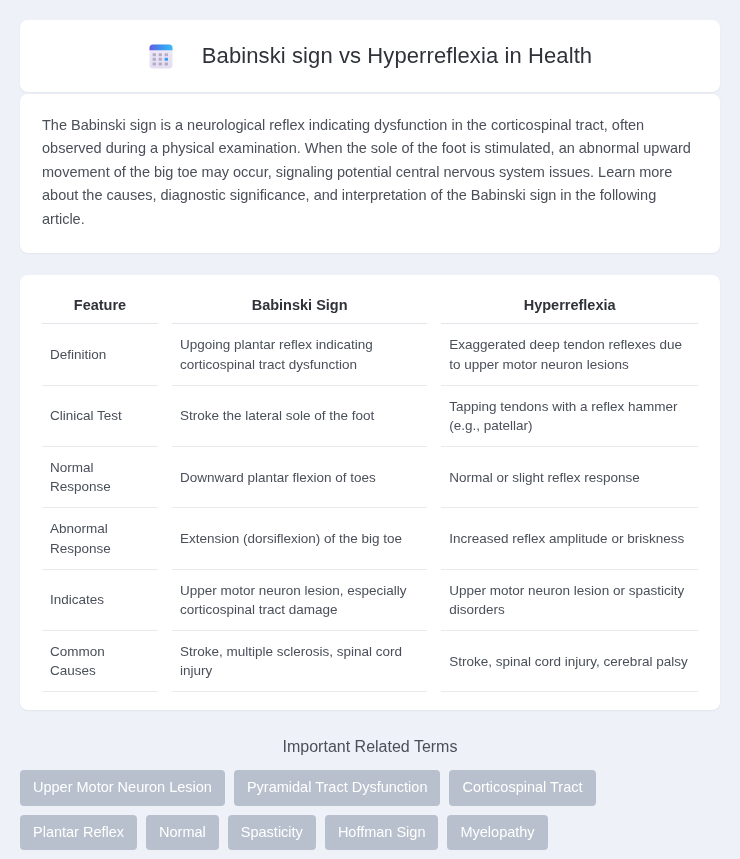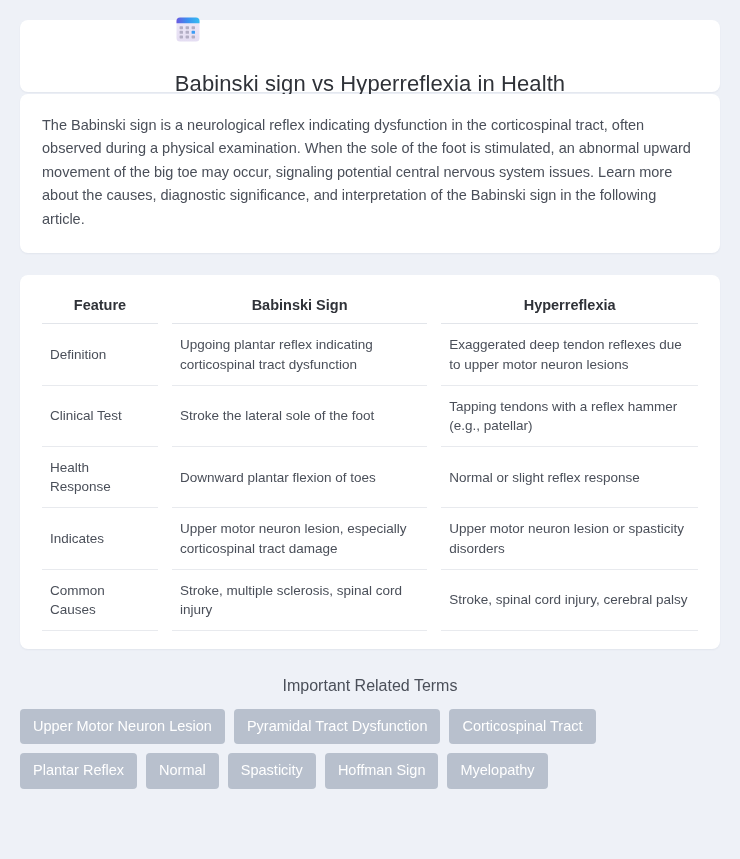--- a/index.html
+++ b/index.html
@@ -29,23 +29,22 @@
     border-radius: 8px;
     box-shadow: 0 1px 2px rgba(40,50,80,0.06);
     height: 72px;
     display: flex;
     align-items: center;
     justify-content: center;
     flex: none;
   }
   .title-inner {
     display: flex;
-    align-items: flex-start;
+    align-items: center;
     gap: 28px;
-    flex-direction: column;
   }
   .cal-icon {
     width: 26px;
     height: 27px;
     flex: none;
     display: block;
   }
   .page-title {
     font-size: 22px;
     font-weight: 400;
@@ -189,23 +188,28 @@
           <td class="feature-cell">Definition</td>
           <td>Upgoing plantar reflex indicating corticospinal tract dysfunction</td>
           <td>Exaggerated deep tendon reflexes due to upper motor neuron lesions</td>
         </tr>
         <tr>
           <td class="feature-cell">Clinical Test</td>
           <td>Stroke the lateral sole of the foot</td>
           <td>Tapping tendons with a reflex hammer (e.g., patellar)</td>
         </tr>
         <tr>
-          <td class="feature-cell">Health Response</td>
+          <td class="feature-cell">Normal Response</td>
           <td>Downward plantar flexion of toes</td>
           <td>Normal or slight reflex response</td>
+        </tr>
+        <tr>
+          <td class="feature-cell">Abnormal Response</td>
+          <td>Extension (dorsiflexion) of the big toe</td>
+          <td>Increased reflex amplitude or briskness</td>
         </tr>
         <tr>
           <td class="feature-cell">Indicates</td>
           <td>Upper motor neuron lesion, especially corticospinal tract damage</td>
           <td>Upper motor neuron lesion or spasticity disorders</td>
         </tr>
         <tr>
           <td class="feature-cell">Common Causes</td>
           <td>Stroke, multiple sclerosis, spinal cord injury</td>
           <td>Stroke, spinal cord injury, cerebral palsy</td>

